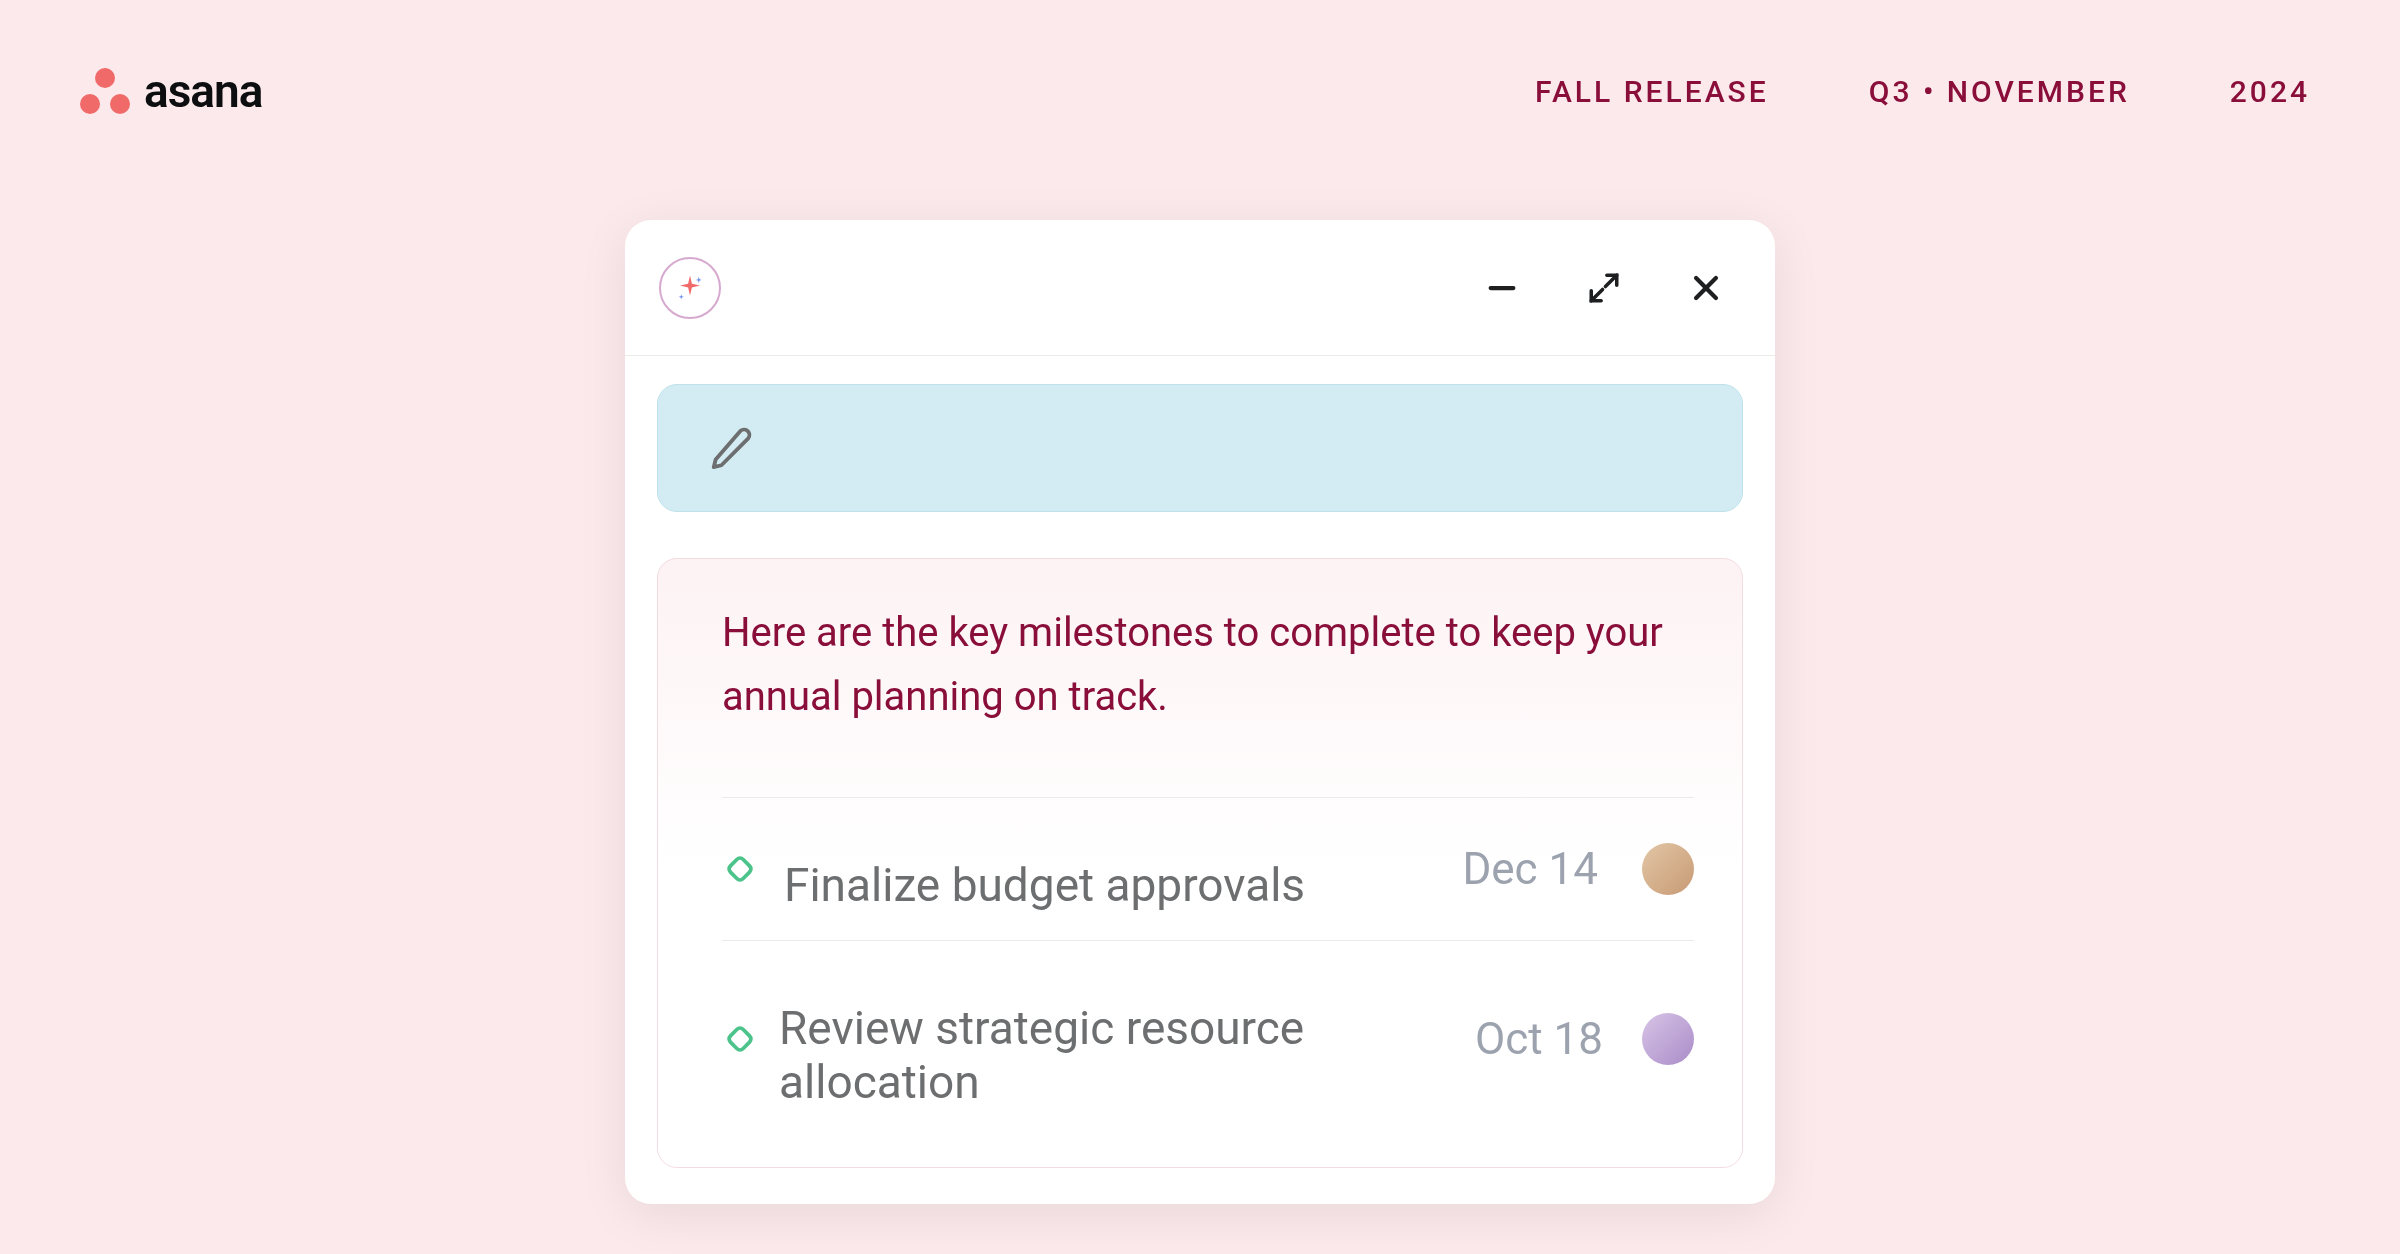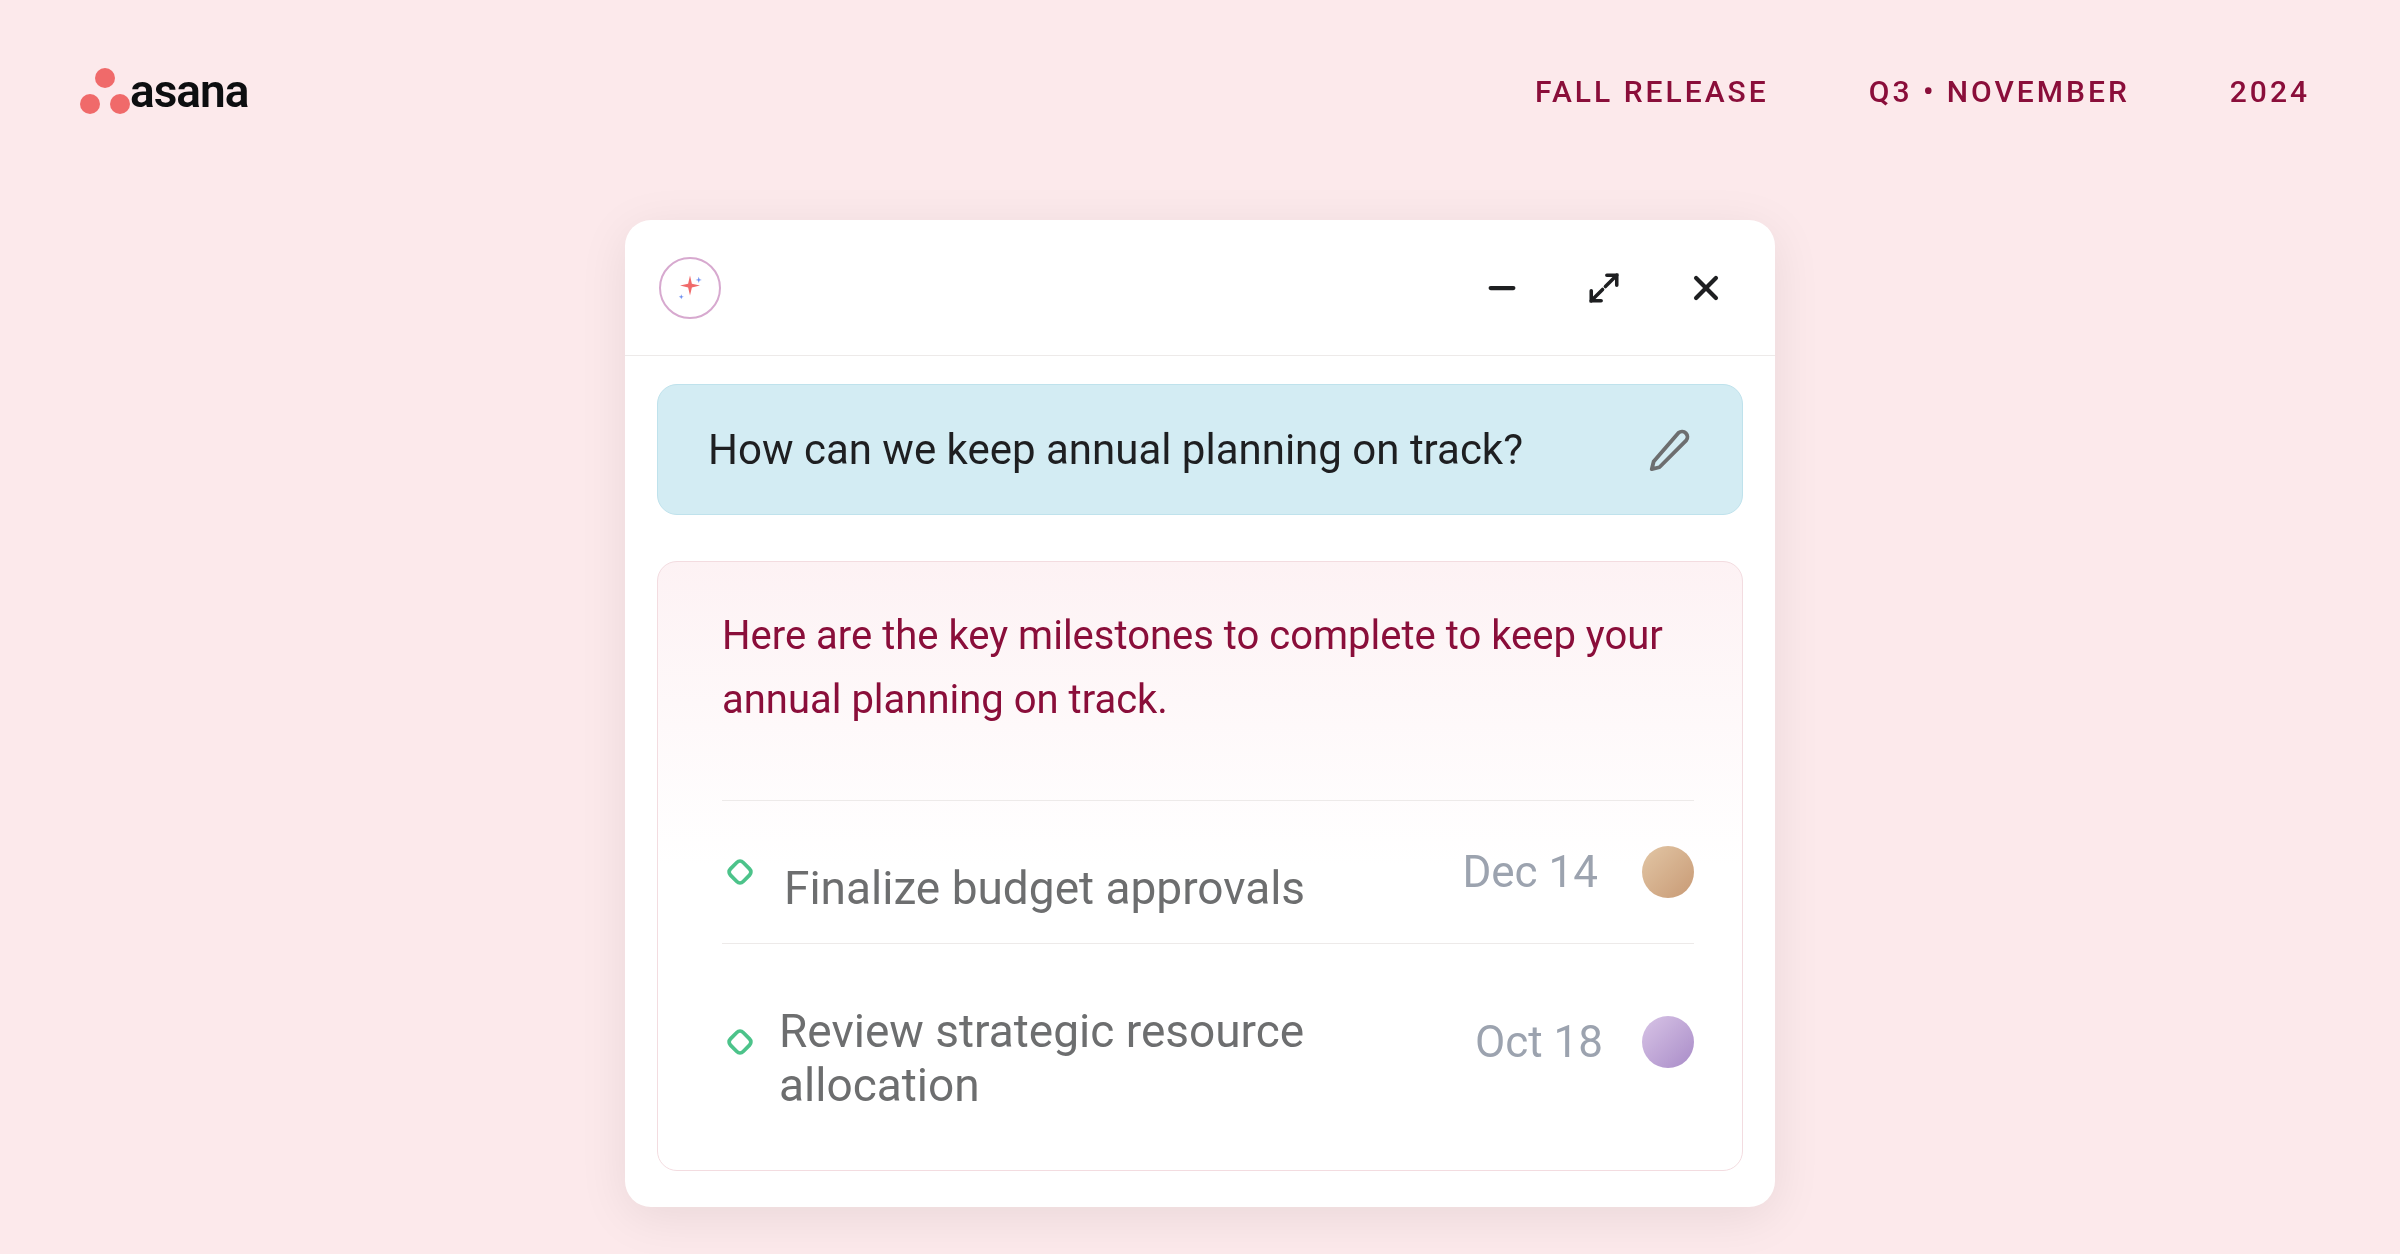--- a/index.html
+++ b/index.html
@@ -19,21 +19,21 @@
     top: 64px;
     left: 80px;
     right: 90px;
     display: flex;
     align-items: center;
     justify-content: space-between;
   }
   .logo {
     display: flex;
     align-items: center;
-    gap: 0;
+    gap: 14px;
   }
   .logo-mark {
     width: 50px;
     height: 46px;
     position: relative;
   }
   .logo-mark .dot {
     position: absolute;
     width: 20px;
     height: 20px;
@@ -230,21 +230,20 @@
           <line x1="5" y1="5" x2="19" y2="19"></line>
             <line x1="19" y1="5" x2="5" y2="19"></line>
         </svg>
       </div>
     </div>
   </div>
 
   <div class="modal-body">
 
     <div class="prompt">
-      <span class="prompt-text">How can we keep annual planning on track?</span>
       <div class="edit-btn">
         <svg width="46" height="46" viewBox="0 0 24 24" fill="none" stroke="currentColor" stroke-width="2" stroke-linecap="round" stroke-linejoin="round">
           <path d="M17 3a2.85 2.85 0 0 1 4 4L7 21l-4 1 1-4Z"></path>
         </svg>
       </div>
     </div>
 
     <div class="answer">
       <div class="answer-text">Here are the key milestones to complete to keep your annual planning on track.</div>
 

